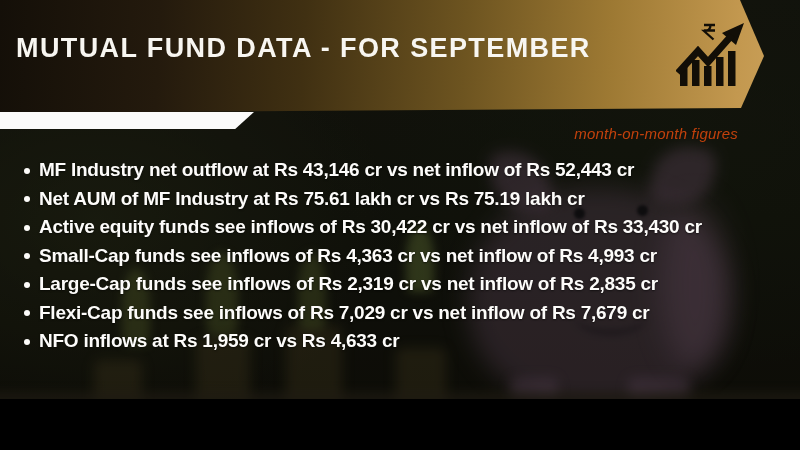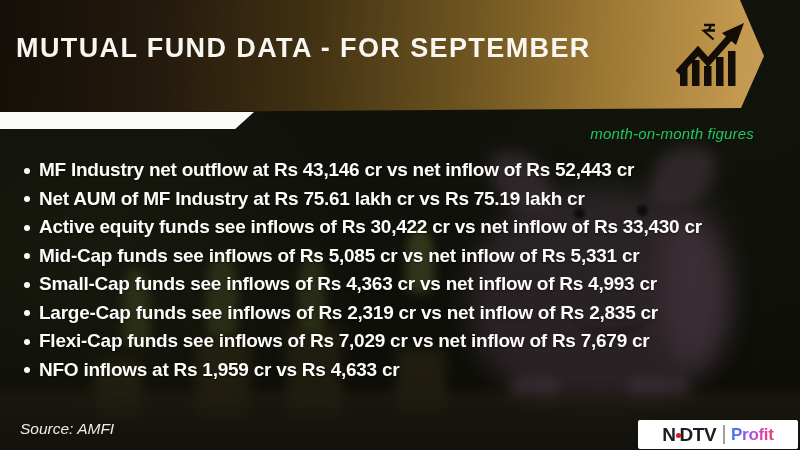--- a/index.html
+++ b/index.html
@@ -1,17 +1,17 @@
 <!DOCTYPE html>
 <html><head>
 <meta charset="utf-8">
 <style>
   html,body { margin:0; padding:0; background:#000; }
   .stage {
-    position:relative; width:800px; height:450px; overflow:hidden;
+    position:relative; width:800px; height:399px; overflow:hidden;
     background:#14130c;
     font-family:"Liberation Sans", sans-serif;
   }
 
   
   .photo { position:absolute; inset:0; }
   .photo-base {
     position:absolute; inset:0;
     background:
       radial-gradient(420px 300px at 12% 55%, rgba(46,48,24,.55), rgba(0,0,0,0) 70%),
@@ -62,22 +62,22 @@
     color:#f8f6f1; white-space:nowrap;
   }
   .banner-icon { position:absolute; left:676px; top:21px; }
 
   .white-stripe {
     position:absolute; left:0; top:112px; width:254px; height:17px;
     background:#fbfbfa;
     clip-path:polygon(0 0, 100% 0, 92.6% 100%, 0 100%);
   }
   .mom-note {
-    position:absolute; top:125px; right:46px;
-    font-size:15px; font-style:italic; color:#22c55e; letter-spacing:.2px;text-align:right;
+    position:absolute; top:125px; right:62px;
+    font-size:15px; font-style:italic; color:#c2410c; letter-spacing:.2px;text-align:right;
   }
 
   
   .bullets { position:absolute; left:22px; top:156px; width:775px; }
   .bullet-row {
     position:relative; height:28.5px; line-height:28.5px; padding-left:17px;
     font-size:19px; font-weight:bold; letter-spacing:-.25px;
     color:#fdfcfa; white-space:nowrap;
     text-shadow:0 1px 2px rgba(0,0,0,.55);
   }
@@ -157,21 +157,20 @@
     <path d="M28 4 h11 M28 9.5 h11 M34.5 4 c0 4.5 -2 6 -6.5 6 l9.5 8.5" fill="none" stroke="#120e07" stroke-width="2.3"></path>
   </svg>
 
   <div class="white-stripe"></div>
   <div class="mom-note">month-on-month figures</div>
 
   <div class="bullets">
     <div class="bullet-row">MF Industry net outflow at Rs 43,146 cr vs net inflow of Rs 52,443 cr</div>
     <div class="bullet-row">Net AUM of MF Industry at Rs 75.61 lakh cr vs Rs 75.19 lakh cr</div>
     <div class="bullet-row">Active equity funds see inflows of Rs 30,422 cr vs net inflow of Rs 33,430 cr</div>
-    <div class="bullet-row">Mid-Cap funds see inflows of Rs 5,085 cr vs net inflow of Rs 5,331 cr</div>
     <div class="bullet-row">Small-Cap funds see inflows of Rs 4,363 cr vs net inflow of Rs 4,993 cr</div>
     <div class="bullet-row">Large-Cap funds see inflows of Rs 2,319 cr vs net inflow of Rs 2,835 cr</div>
     <div class="bullet-row">Flexi-Cap funds see inflows of Rs 7,029 cr vs net inflow of Rs 7,679 cr</div>
     <div class="bullet-row">NFO inflows at Rs 1,959 cr vs Rs 4,633 cr</div>
   </div>
 
   <div class="source">Source: AMFI</div>
 
   <div class="logo-box">
     <span class="ndtv">

